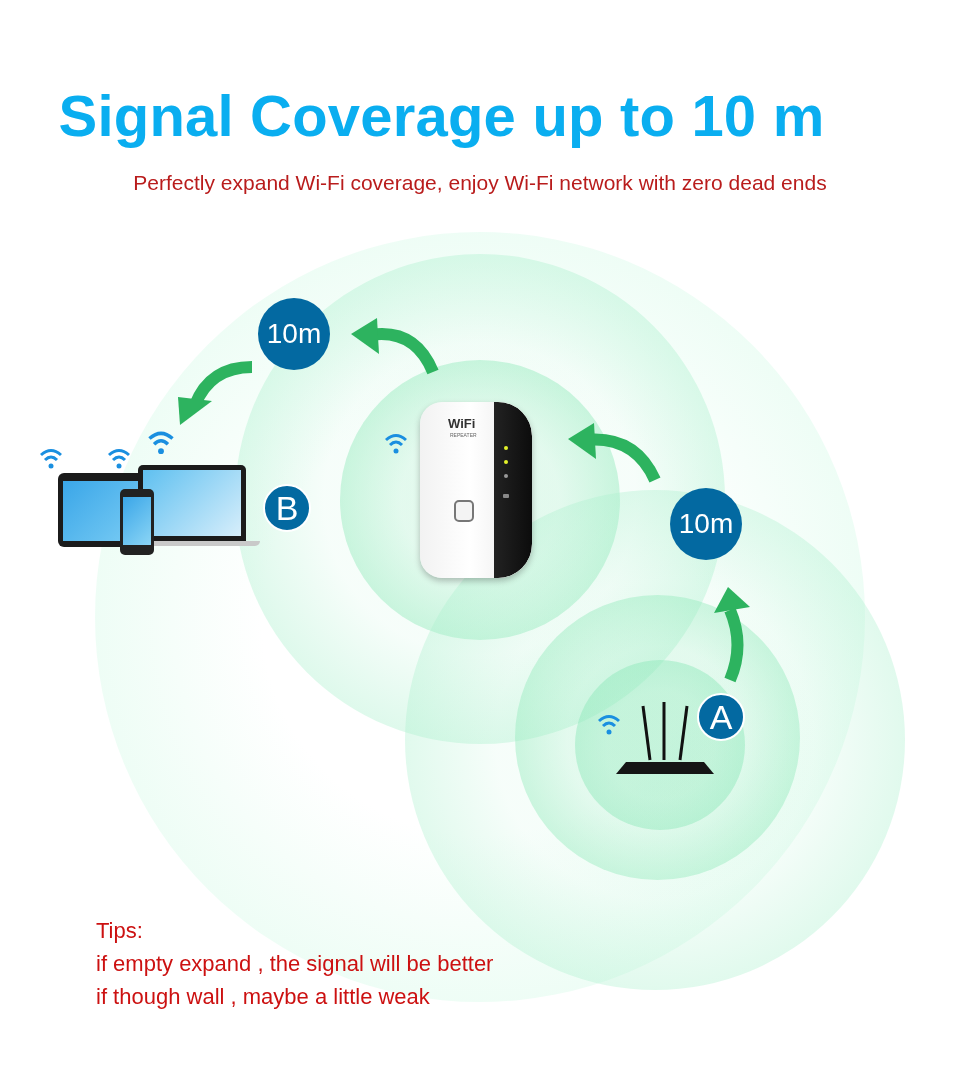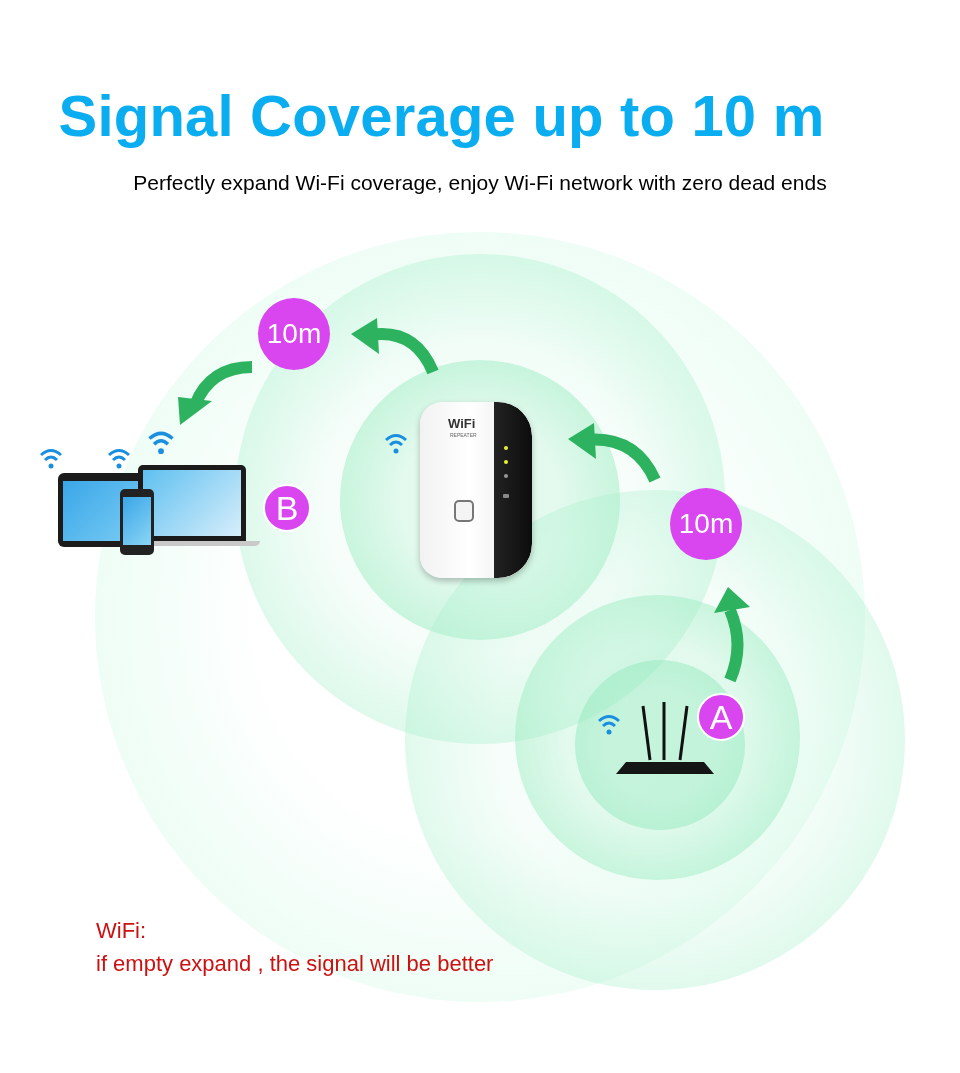--- a/index.html
+++ b/index.html
@@ -1,20 +1,20 @@
 <!DOCTYPE html>
 <html><head>
 <meta charset="utf-8">
 <style>
   html, body { margin:0; padding:0; }
   body { width:960px; height:1073px; background:#ffffff; position:relative; overflow:hidden; font-family:"Liberation Sans", sans-serif; }
-  .title { position:absolute; top:82px; left:16px; width:851px; text-align:center; font-weight:bold; font-size:58px; color:#0aaef0; letter-spacing:0.2px; }
-  .subtitle { position:absolute; top:171px; left:0; width:960px; text-align:center; font-size:21px; color:#000000; }
+  .title { position:absolute; top:82px; left:0; width:851px; text-align:center; font-weight:bold; font-size:58px; color:#0aaef0; letter-spacing:0.2px;padding-left:16px; }
+  .subtitle { position:absolute; top:171px; left:0; width:960px; text-align:center; font-size:21px; color:#b91c1c; }
   .ring { position:absolute; border-radius:50%; }
-  .badge { position:absolute; border-radius:50%; background:#d946ef; color:#fff; display:flex; align-items:center; justify-content:center; }
+  .badge { position:absolute; border-radius:50%; background:#0369a1; color:#fff; display:flex; align-items:center; justify-content:center; }
   .badge.dist { width:72px; height:72px; font-size:28px; }
   .badge.letter { width:48px; height:48px; font-size:34px; border:2px solid #fff; box-sizing:border-box; }
   .tips { position:absolute; left:96px; top:914px; color:#cc1111; font-size:22px; line-height:33px; }
   svg { position:absolute; overflow:visible; }
 </style>
 </head>
 <body>
 
 <div class="title">Signal Coverage up to 10 m</div>
 <div class="subtitle">Perfectly expand Wi-Fi coverage, enjoy Wi-Fi network with zero dead ends</div>
@@ -106,15 +106,16 @@
   <path d="M7 15 Q13 9 19 15" stroke="#1a8fe0" stroke-width="3" fill="none"></path>
   <circle cx="13" cy="21" r="2.5" fill="#1a8fe0"></circle>
 </svg>
 <svg style="left:596px;top:711px;" width="26" height="26" viewBox="0 0 26 26">
   <path d="M3 10 Q13 1 23 10" stroke="#1a8fe0" stroke-width="3" fill="none"></path>
   <path d="M7 15 Q13 9 19 15" stroke="#1a8fe0" stroke-width="3" fill="none"></path>
   <circle cx="13" cy="21" r="2.5" fill="#1a8fe0"></circle>
 </svg>
 
 <div class="tips">
-  <div>WiFi:</div>
+  <div>Tips:</div>
   <div>if empty expand , the signal will be better</div>
+  <div>if though wall , maybe a little weak</div>
 </div>
 
 </body></html>

